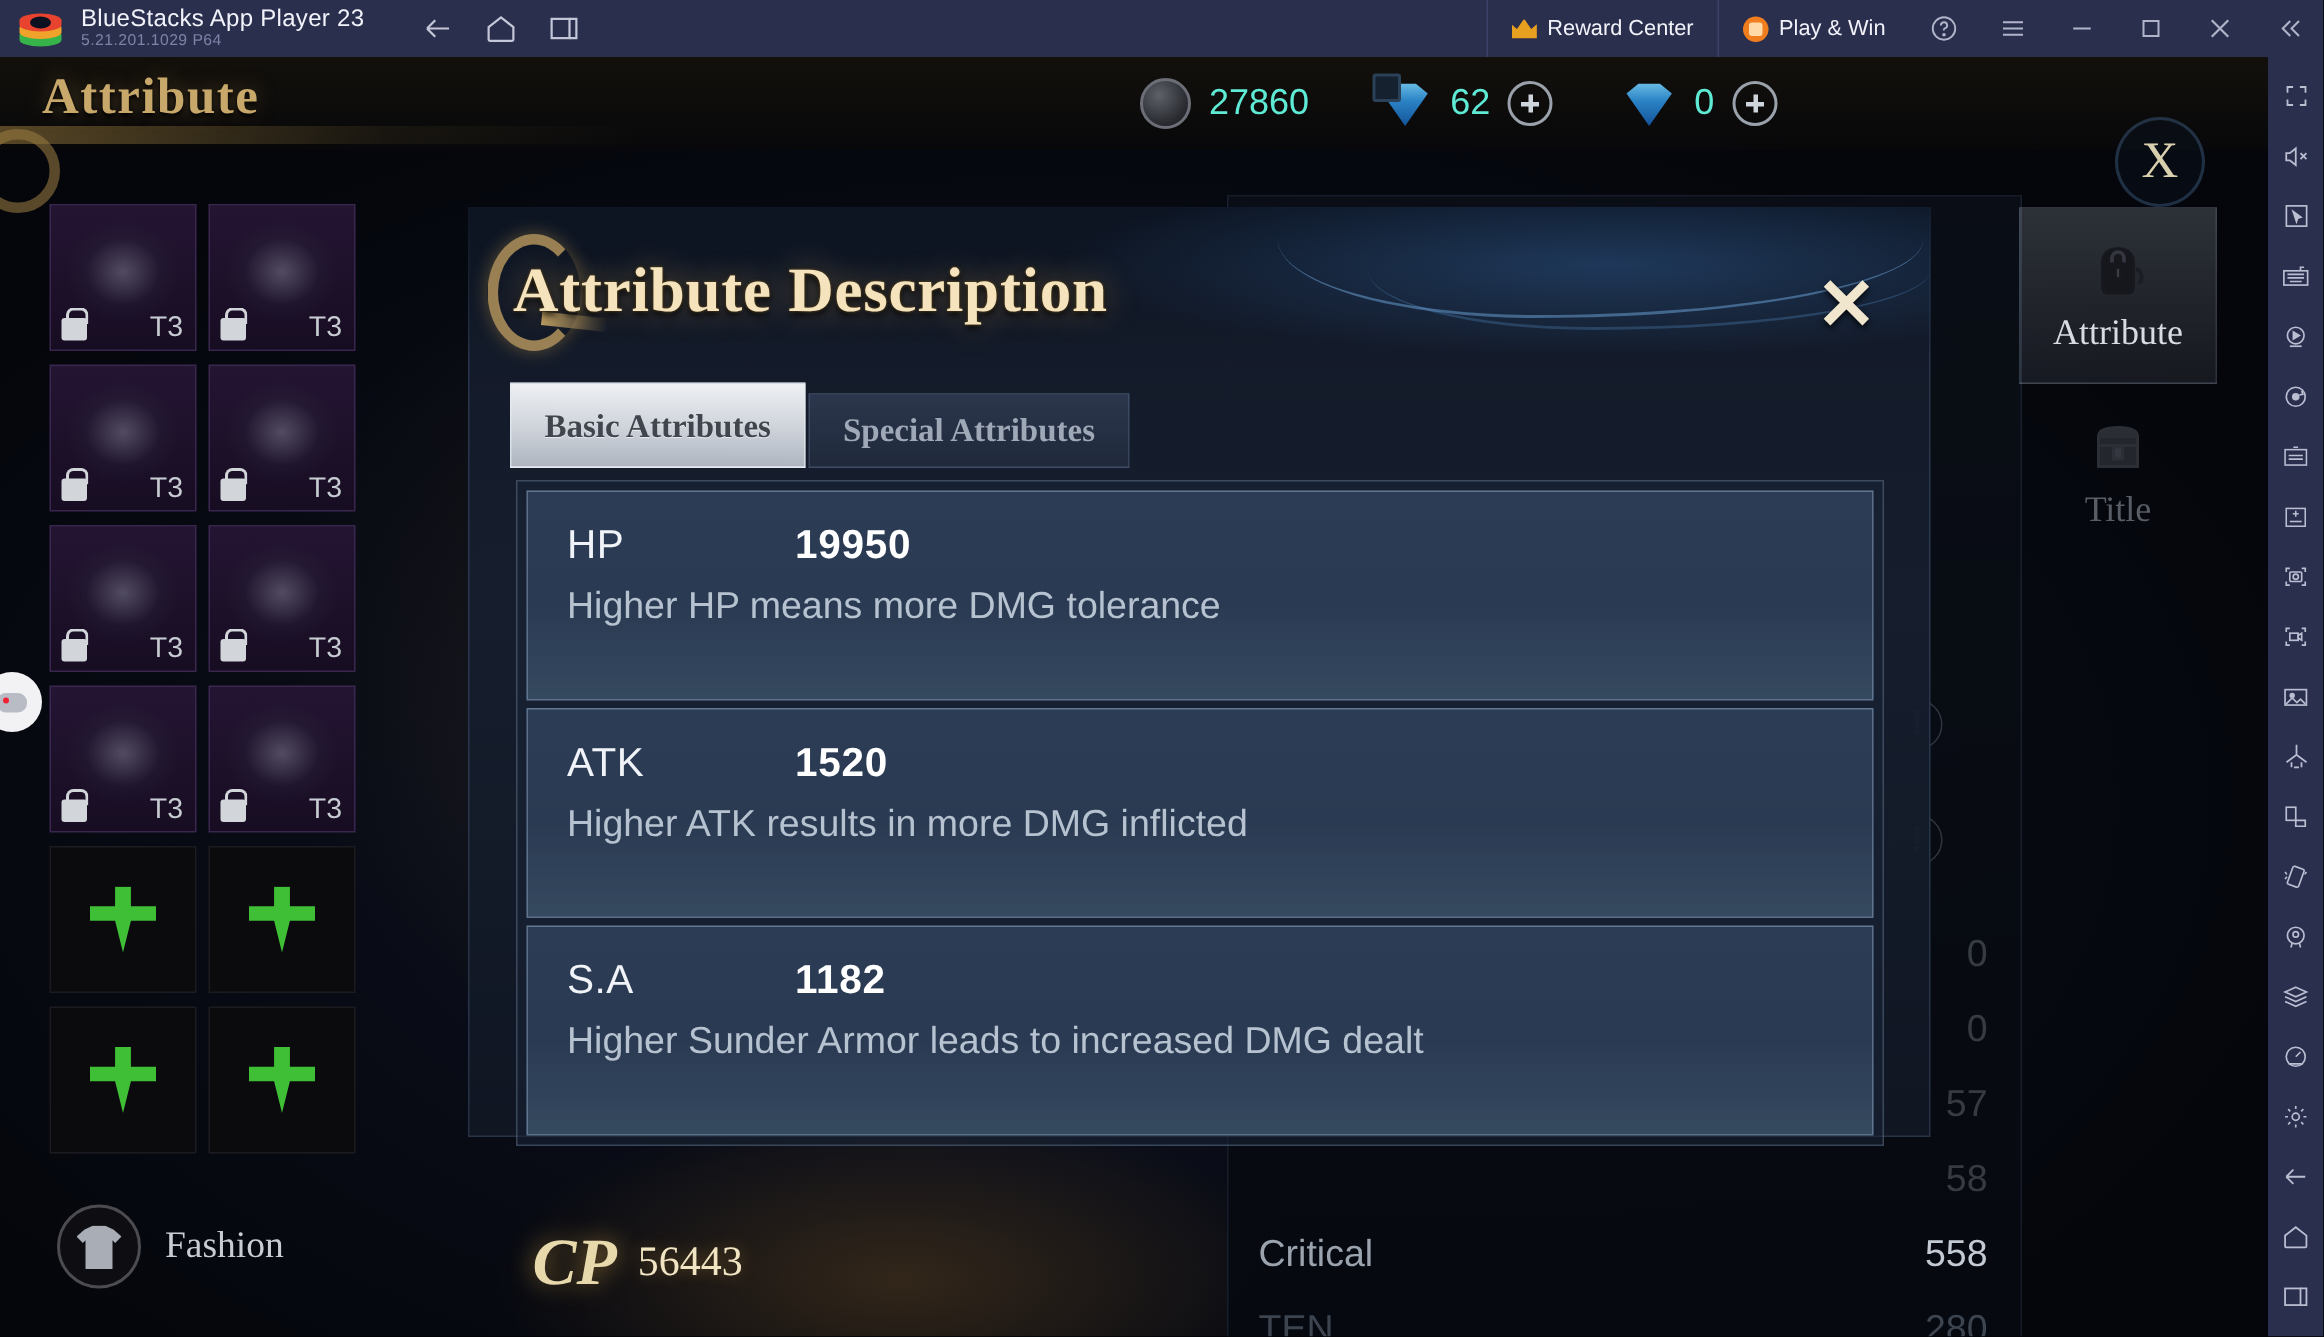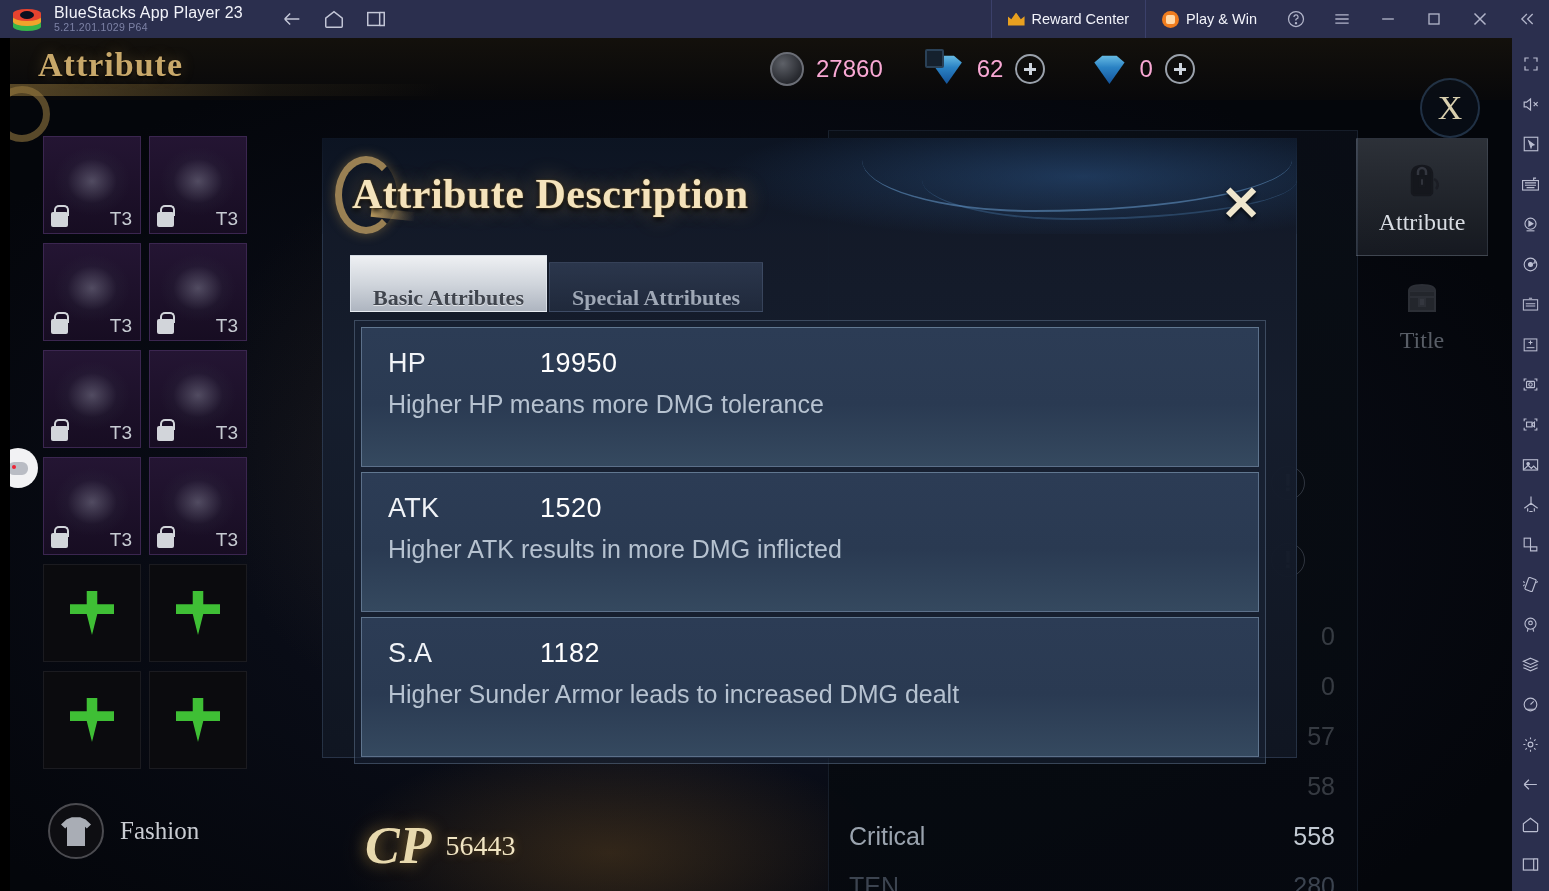--- a/index.html
+++ b/index.html
@@ -44,21 +44,21 @@
   }
   .bs-pill:last-of-type { border-right: 1px solid #3b406a; }
   .crown { width:17px;height:13px;background:#e8a020; clip-path: polygon(0 100%,100% 100%,100% 28%,78% 52%,50% 0,22% 52%,0 28%); }
   .orangedot { width:17px;height:17px;border-radius:50%;background:#f07d1e; position:relative;}
   .orangedot:after{content:"";position:absolute;left:4px;top:4px;width:9px;height:9px;border-radius:2px;background:#ffd9a8;}
   .bs-wbtn { width: 46px; height: 38px; display:flex;align-items:center;justify-content:center;cursor:pointer; }
   .bs-wbtn svg { opacity:.85; }
 
   
   .game {
-    position: absolute; top: 38px; left: 10px; width: 1512px; height: 853px;
+    position: absolute; top: 38px; left: 0; width: 1512px; height: 853px;
     background: #05070c;
     overflow: hidden;
   }
   .game-bg {
     position:absolute; inset:0;
     background:
       radial-gradient(900px 520px at 46% 58%, #14182a 0%, #090c16 52%, #04060b 100%),
       linear-gradient(180deg,#0a0d18 0%, #04060b 100%);
   }
   .bg-glow-left { position:absolute; left:190px; top:120px; width:520px; height:560px;
@@ -81,21 +81,21 @@
   .cur-group { display:flex; align-items:center; gap:12px; margin-right: 46px; }
   .coin { width:34px;height:34px;border-radius:50%;
     background: radial-gradient(circle at 36% 32%, #5e6168, #2b2d33 65%, #17181c);
     border:2px solid #6b6e76; }
   .gem { width:36px; height:30px; position:relative; }
   .gem i { position:absolute; inset:0;
     background: linear-gradient(180deg,#6fc3e8 0%, #2a82c4 45%, #14539a 100%);
     clip-path: polygon(8% 28%, 30% 6%, 70% 6%, 92% 28%, 50% 100%); }
   .gem.locked:before { content:""; position:absolute; left:-4px; top:-5px; width:15px;height:15px;
     background:#15212e; border:2px solid #2a4157; border-radius:2px; z-index:2; }
-  .cur-val { font-size:24px; color:#f9a8d4; font-family:"Liberation Sans",sans-serif; }
+  .cur-val { font-size:24px; color:#5eead4; font-family:"Liberation Sans",sans-serif; }
   .plus { width:30px;height:30px;border-radius:50%;border:2px solid #9aa1ab; position:relative; cursor:pointer;}
   .plus:before,.plus:after{content:"";position:absolute;background:#cfd5dd;}
   .plus:before{left:7px;top:12px;width:12px;height:3px;}
   .plus:after{left:12px;top:7px;width:3px;height:12px;}
 
   .g-close { position:absolute; right:42px; top:40px; width:60px;height:60px;border-radius:50%;
     border:2px solid rgba(80,120,160,.35); background:rgba(10,18,30,.5);
     display:flex;align-items:center;justify-content:center; cursor:pointer; }
   .g-close span { color:#d8cfae; font-size:34px; font-family:"Liberation Serif",serif; line-height:1; }
 
@@ -124,21 +124,21 @@
 
   .fashion { position:absolute; left:38px; top:765px; display:flex; align-items:center; gap:16px; cursor:pointer; }
   .fashion .circ { width:56px;height:56px;border-radius:50%; border:2px solid #4b4b50;
     background:#0e0e12; display:flex;align-items:center;justify-content:center;}
   .fashion .shirt { width:30px;height:30px;background:#a9adb5;
     clip-path: polygon(18% 12%, 36% 4%, 64% 4%, 82% 12%, 100% 28%, 86% 42%, 80% 36%, 80% 100%, 20% 100%, 20% 36%, 14% 42%, 0 28%); }
   .fashion .lbl { font-family:"Liberation Serif",serif; font-size:25px; color:#c9ccd2; }
 
   .cp-wrap { position:absolute; left:355px; top:778px; display:flex; align-items:center; gap:14px; }
   .cp-k { font-family:"Liberation Serif",serif; font-style:italic; font-weight:700;
-    font-size:52px; color:#e8d9ad; text-shadow:0 0 16px rgba(220,170,70,.6); }
+    font-size:44px; color:#e8d9ad; text-shadow:0 0 16px rgba(220,170,70,.6); }
   .cp-v { font-family:"Liberation Serif",serif; font-size:28px; color:#f0e4c2; text-shadow:0 0 10px rgba(200,150,60,.45); }
 
   
   .stat-panel { position:absolute; left:818px; top:92px; width:530px; height:768px;
     background: linear-gradient(180deg, rgba(10,14,22,.92), rgba(6,9,15,.95));
     border:1px solid rgba(70,90,120,.25); }
   .stat-rows { position:absolute; left:20px; top:480px; right:22px; }
   .stat-row { display:flex; justify-content:space-between; align-items:center; height:50px;
     font-size:25px; color:#9aa3ae; }
   .stat-row .v { color:#c3cad3; }
@@ -186,21 +186,21 @@
     box-shadow: 0 0 12px rgba(200,160,80,.4); }
   .title-orn .tail { position:absolute; left:44px; top:58px; width:44px; height:9px;
     background: linear-gradient(90deg, rgba(205,170,105,.9), rgba(205,170,105,0)); transform: rotate(6deg); }
 
   .modal-close { position:absolute; right:34px; top:44px; width:44px; height:44px;
     display:flex; align-items:center; justify-content:center; cursor:pointer; }
   .modal-close span { font-family:"Liberation Serif",serif; font-size:48px; font-weight:700;
     color:#efe6cd; line-height:.8; text-shadow:0 2px 4px rgba(0,0,0,.8); }
 
   .tabs { position:absolute; left:28px; top:117px; display:flex; align-items:flex-end; }
-  .tab { height:50px; padding:0 22px; display:flex; align-items:flex-end;
+  .tab { height:50px; padding:0 22px; display:flex; align-items:center;
     font-family:"Liberation Serif",serif; font-weight:700; font-size:22px; cursor:pointer;
     border:1px solid rgba(120,140,175,.25); }
   .tab.active { height:57px;
     background: linear-gradient(180deg,#eef0f3 0%, #cfd4db 52%, #aeb5c0 100%);
     color:#40454e; text-shadow:0 1px 0 rgba(255,255,255,.6);
     border-color: rgba(230,235,242,.7);
   }
   .tab.inactive {
     background: linear-gradient(180deg, rgba(44,56,78,.95), rgba(32,42,60,.95));
     color:#9fa8b6;
@@ -213,21 +213,21 @@
     padding:6px;
   }
   .card {
     position:relative; height:140px; margin-bottom:5px;
     background: linear-gradient(180deg, #2c3c55 0%, #2a3a52 55%, #35495f 100%);
     border:1px solid rgba(150,175,205,.45);
   }
   .card:last-child { margin-bottom:0; }
   .card .hd { display:flex; align-items:baseline; padding:20px 0 0 26px; }
   .card .nm { width:152px; font-size:27px; color:#f0f3f7; letter-spacing:.3px; }
-  .card .vl { font-size:27px; color:#ffffff; font-weight:400; letter-spacing:.5px; }
+  .card .vl { font-size:27px; color:#ffffff; font-weight:700; letter-spacing:.5px; }
   .card .ds { padding:11px 0 0 26px; font-size:25px; color:#b6c2d0; }
 
   
   .bs-side { position:absolute; right:0; top:38px; width:37px; height:853px;
     background:#2b2f4e; display:flex; flex-direction:column; align-items:center;
     padding-top:6px; }
   .bs-side .sic { width:37px; height:40px; display:flex; align-items:center; justify-content:center; cursor:pointer; }
   .bs-side .sic svg { opacity:.88; }
 </style>
 </head>

